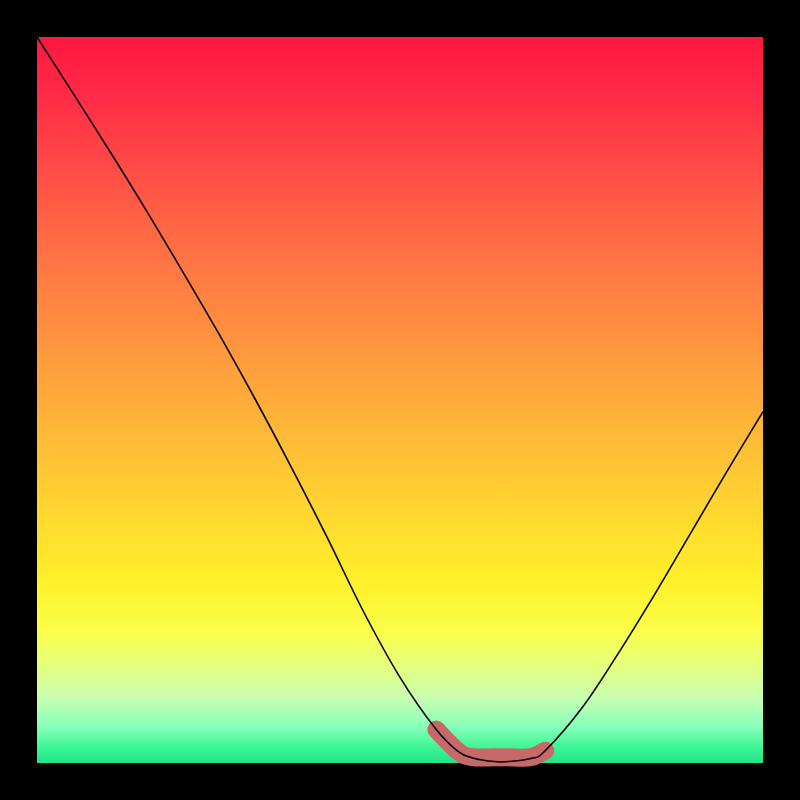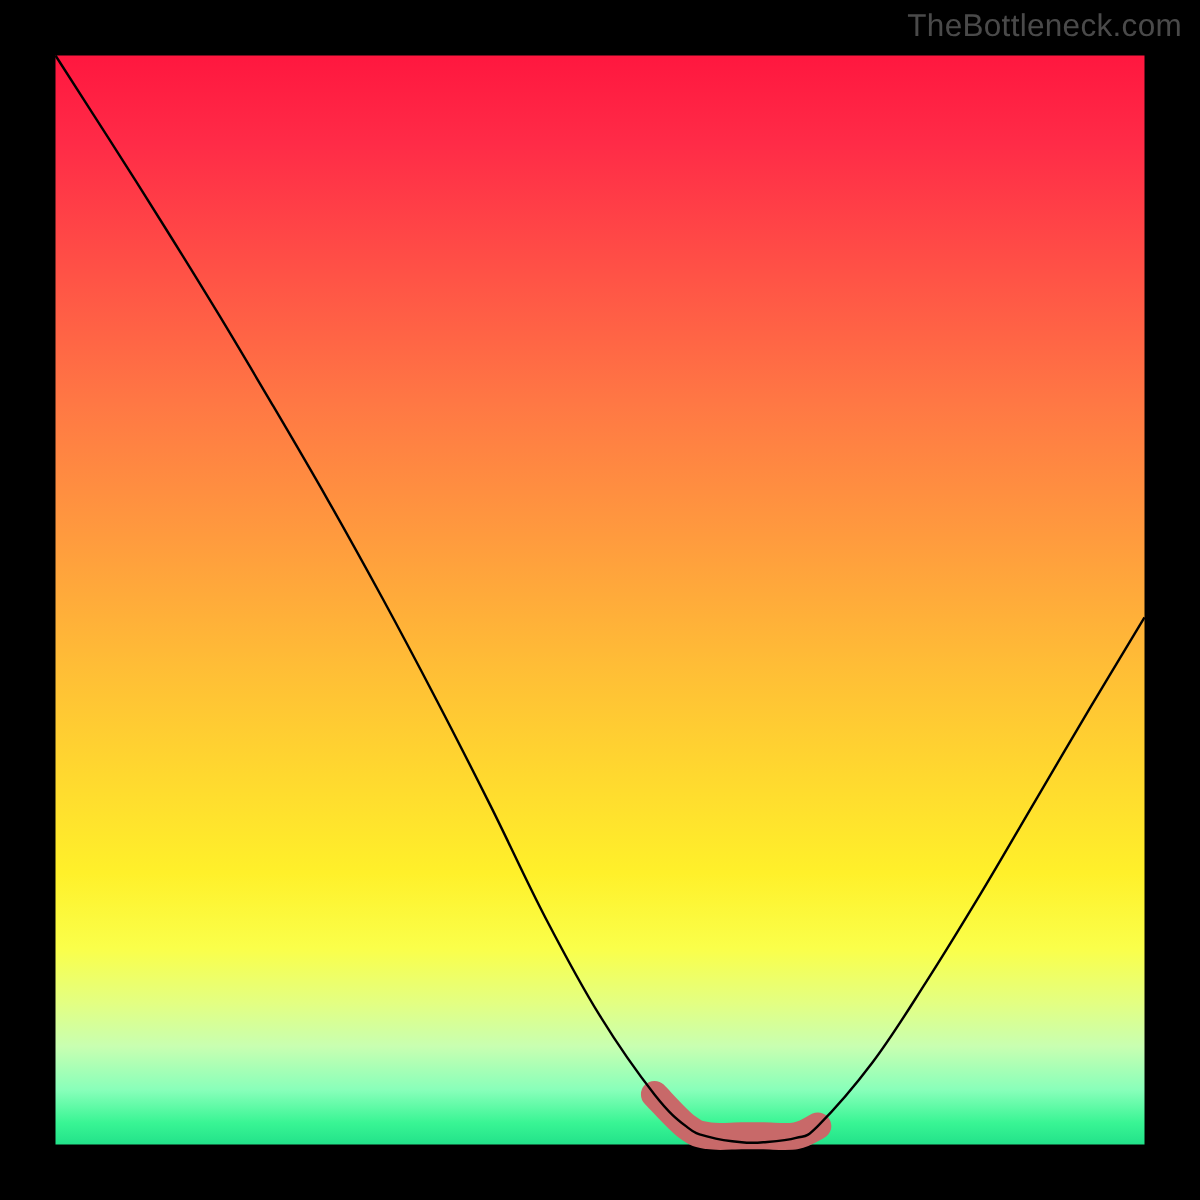--- a/index.html
+++ b/index.html
@@ -69,21 +69,20 @@
     stroke-width: 18;
     stroke-linecap: round;
     stroke-linejoin: round;
   }
 </style>
 </head>
 <body>
 
 <div class="frame">
 
-  <div class="attribution">TheBottleneck.com</div>
 
   <div class="plot">
     <svg class="overlay" viewBox="0 0 726 726">
       <path id="optimal-band" class="band" d="M 399.3 692.6 C 403.2 696.5, 414.5 709.4, 421.1 714.4 C 427.6 719.3, 429.1 719.1, 435.6 720.2 C 442.1 721.2, 450.8 720.2, 457.4 720.2 C 463.9 720.2, 465.4 720.2, 471.9 720.2 C 478.4 720.2, 487.1 721.4, 493.7 720.2 C 500.2 719.0, 505.6 714.8, 508.2 713.7"></path>
       <path id="main-curve" class="curve" d="M 0.0 0.0 C 6.5 10.2, 23.2 36.1, 36.3 56.6 C 49.4 77.1, 59.5 93.1, 72.6 114.0 C 85.7 134.9, 95.8 151.2, 108.9 172.8 C 122.0 194.4, 132.1 211.6, 145.2 233.8 C 158.3 256.0, 168.4 273.2, 181.5 296.2 C 194.6 319.2, 204.7 337.5, 217.8 361.5 C 230.9 385.6, 241.0 404.7, 254.1 429.8 C 267.2 454.9, 277.3 474.8, 290.4 500.9 C 303.5 527.1, 313.6 549.9, 326.7 575.0 C 339.8 600.1, 349.9 619.2, 363.0 640.3 C 376.1 661.5, 388.8 679.3, 399.3 692.6 C 409.8 705.9, 414.5 709.3, 421.1 714.4 C 427.6 719.5, 429.1 719.1, 435.6 720.9 C 442.1 722.7, 450.8 723.9, 457.4 724.5 C 463.9 725.2, 465.4 725.1, 471.9 724.5 C 478.4 724.0, 487.1 723.6, 493.7 721.6 C 500.2 719.7, 499.1 722.7, 508.2 713.7 C 517.3 704.6, 531.4 688.9, 544.5 671.5 C 557.6 654.2, 567.7 637.5, 580.8 617.1 C 593.9 596.7, 604.0 580.0, 617.1 558.3 C 630.2 536.6, 640.3 518.8, 653.4 496.6 C 666.5 474.4, 676.6 456.8, 689.7 434.9 C 702.8 412.9, 719.5 385.5, 726.0 374.6"></path>
     </svg>
   </div>
 
 </div>
 

